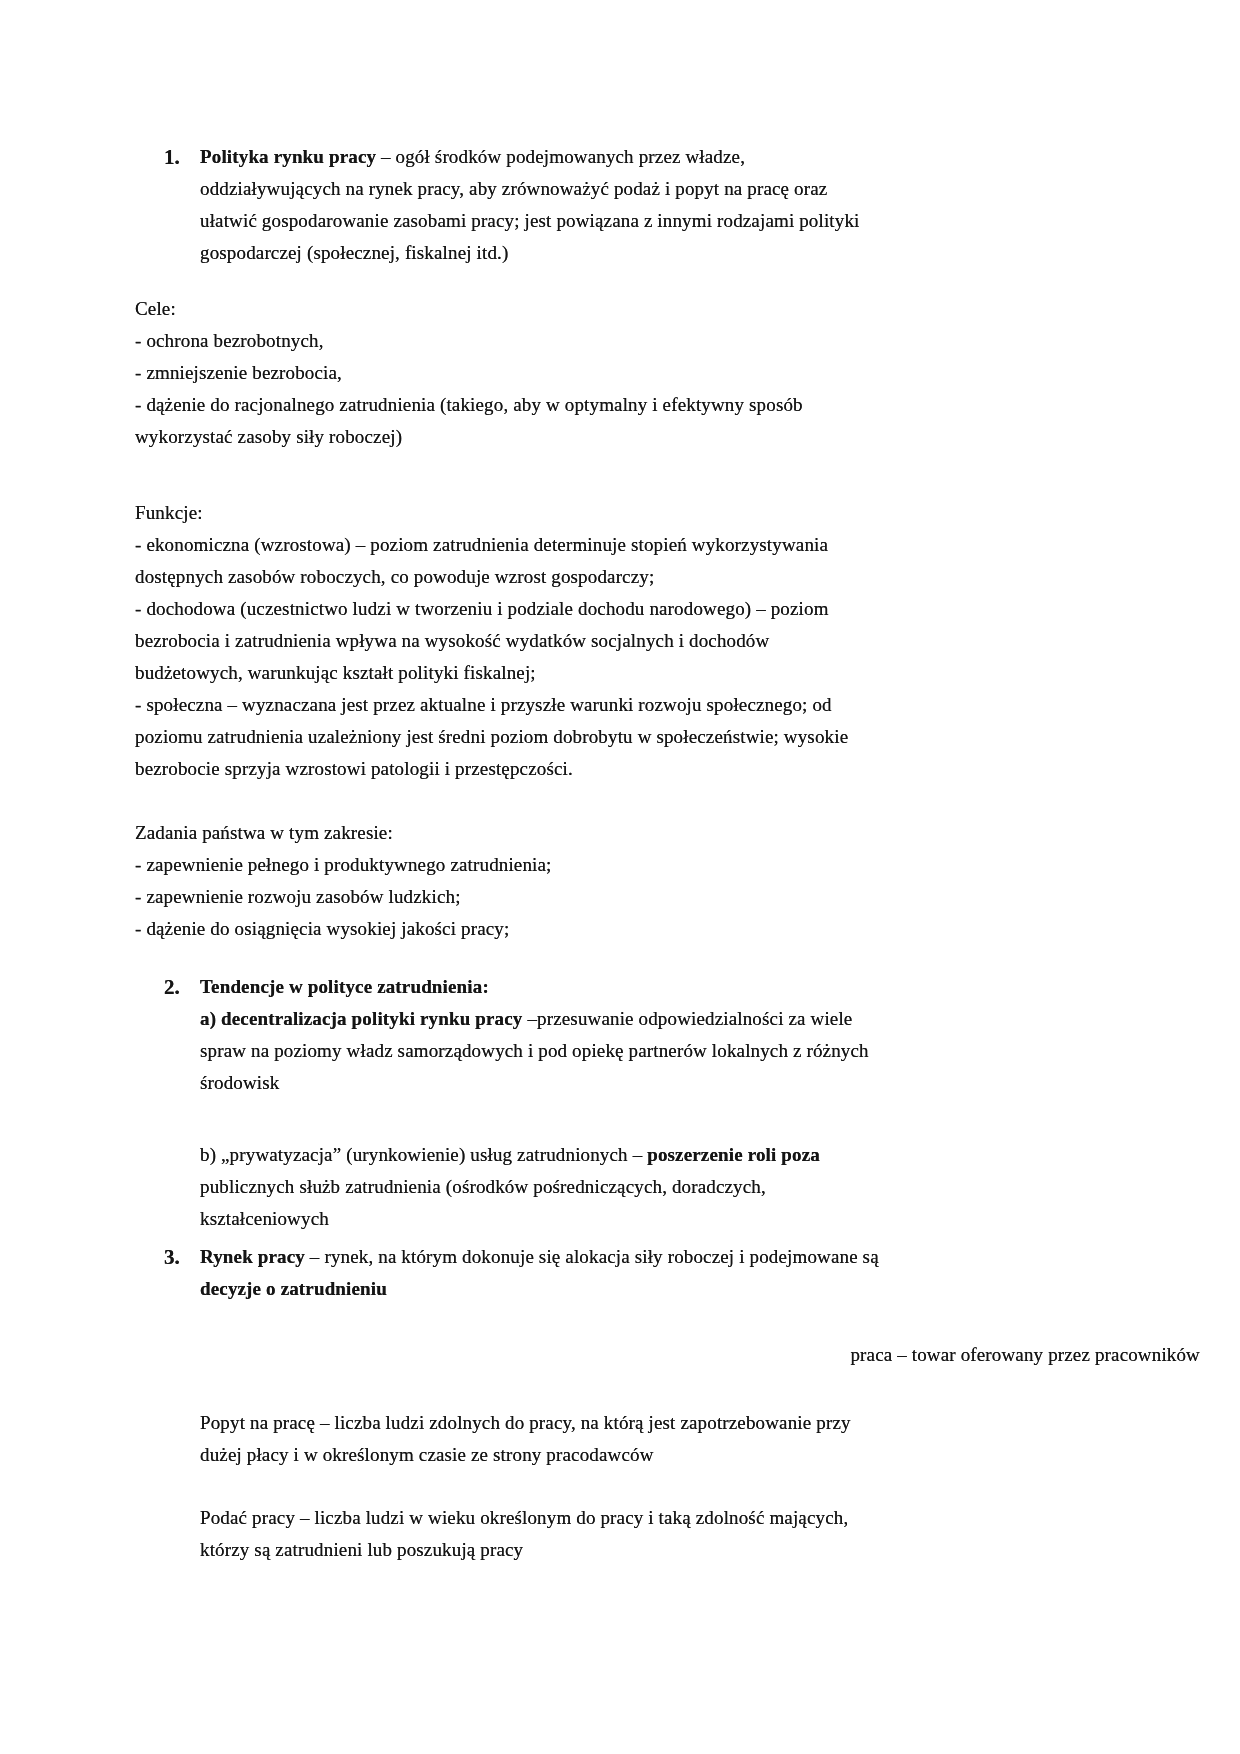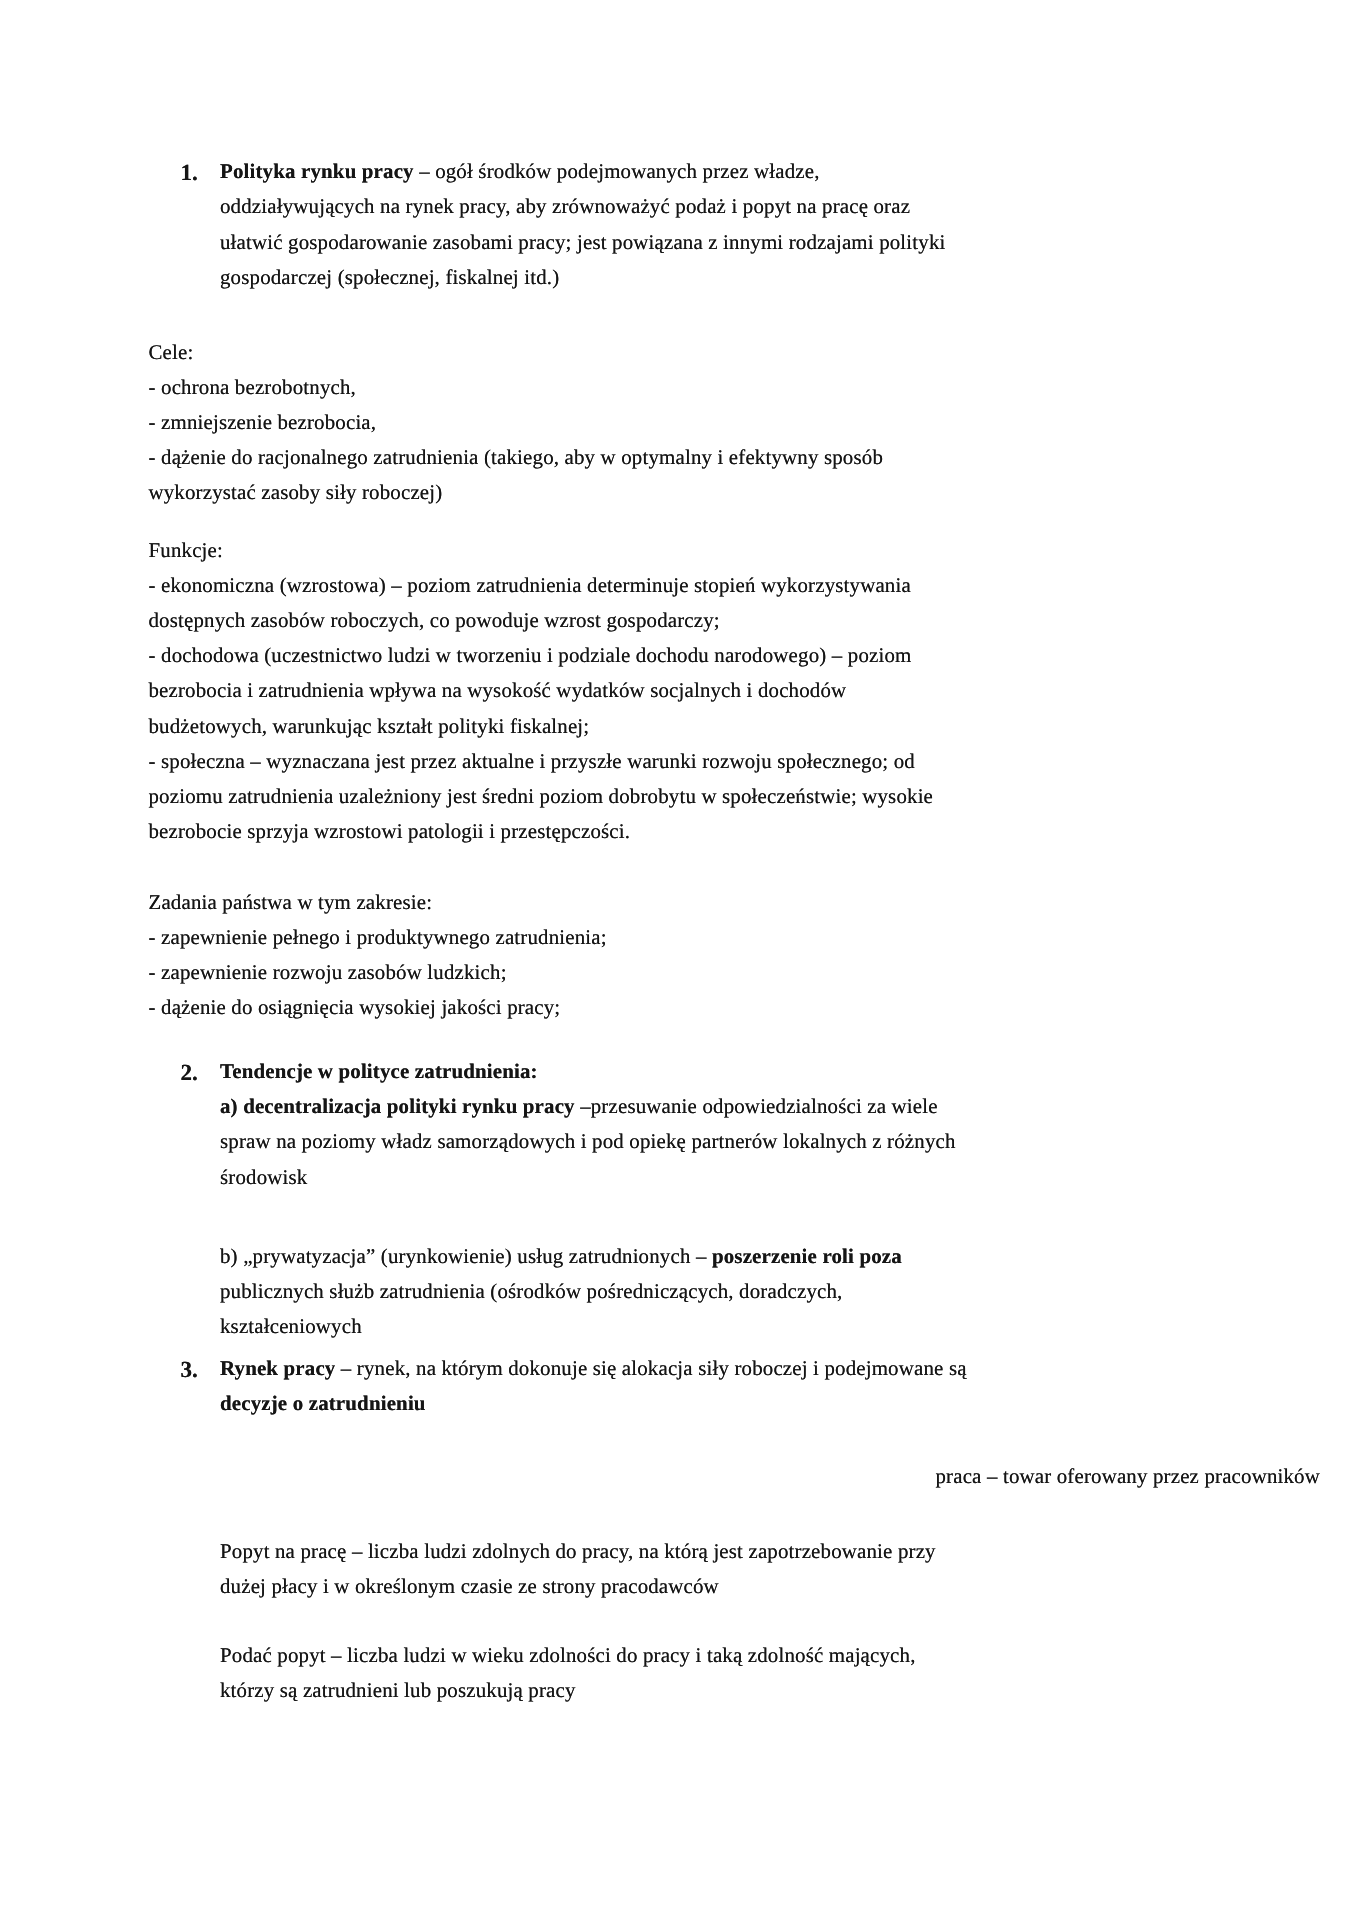--- a/index.html
+++ b/index.html
@@ -52,28 +52,28 @@
 
 <div class="page">
   <div>
       <div class="block numbered">
         <span class="num b">1.</span>
         <div class="line"><span class="b">Polityka rynku pracy</span><span> – ogół środków podejmowanych przez władze,</span></div>
         <div class="line"><span>oddziaływujących na rynek pracy, aby zrównoważyć podaż i popyt na pracę oraz</span></div>
         <div class="line"><span>ułatwić gospodarowanie zasobami pracy; jest powiązana z innymi rodzajami polityki</span></div>
         <div class="line"><span>gospodarczej (społecznej, fiskalnej itd.)</span></div>
       </div>
-      <div class="block" style="margin-top: 36px;">
+      <div class="block" style="margin-top: 24px;">
         <div class="line"><span>Cele:</span></div>
         <div class="line"><span>- ochrona bezrobotnych,</span></div>
         <div class="line"><span>- zmniejszenie bezrobocia,</span></div>
         <div class="line"><span>- dążenie do racjonalnego zatrudnienia (takiego, aby w optymalny i efektywny sposób</span></div>
         <div class="line"><span>wykorzystać zasoby siły roboczej)</span></div>
       </div>
-      <div class="block" style="margin-top: 20px;">
+      <div class="block" style="margin-top: 44px;">
         <div class="line"><span>Funkcje:</span></div>
         <div class="line"><span>- ekonomiczna (wzrostowa) – poziom zatrudnienia determinuje stopień wykorzystywania</span></div>
         <div class="line"><span>dostępnych zasobów roboczych, co powoduje wzrost gospodarczy;</span></div>
         <div class="line"><span>- dochodowa (uczestnictwo ludzi w tworzeniu i podziale dochodu narodowego) – poziom</span></div>
         <div class="line"><span>bezrobocia i zatrudnienia wpływa na wysokość wydatków socjalnych i dochodów</span></div>
         <div class="line"><span>budżetowych, warunkując kształt polityki fiskalnej;</span></div>
         <div class="line"><span>- społeczna – wyznaczana jest przez aktualne i przyszłe warunki rozwoju społecznego; od</span></div>
         <div class="line"><span>poziomu zatrudnienia uzależniony jest średni poziom dobrobytu w społeczeństwie; wysokie</span></div>
         <div class="line"><span>bezrobocie sprzyja wzrostowi patologii i przestępczości.</span></div>
       </div>
@@ -93,17 +93,17 @@
         <div class="line"><span>publicznych służb zatrudnienia (ośrodków pośredniczących, doradczych,</span></div>
         <div class="line"><span>kształceniowych</span></div>
       </div>
       <div class="block numbered" style="margin-top: 6px;">
         <span class="num b">3.</span>
         <div class="line"><span class="b">Rynek pracy</span><span> – rynek, na którym dokonuje się alokacja siły roboczej i podejmowane są</span></div>
         <div class="line"><span class="b">decyzje o zatrudnieniu</span></div>
         <div class="line" style="margin-top: 34px; text-align: right;"><span>praca – towar oferowany przez pracowników</span></div>
         <div class="line" style="margin-top: 36px;"><span>Popyt na pracę – liczba ludzi zdolnych do pracy, na którą jest zapotrzebowanie przy</span></div>
         <div class="line"><span>dużej płacy i w określonym czasie ze strony pracodawców</span></div>
-        <div class="line" style="margin-top: 31px;"><span>Podać popyt – liczba ludzi w wieku zdolności do pracy i taką zdolność mających,</span></div>
+        <div class="line" style="margin-top: 31px;"><span>Podać pracy – liczba ludzi w wieku określonym do pracy i taką zdolność mających,</span></div>
         <div class="line"><span>którzy są zatrudnieni lub poszukują pracy</span></div>
       </div>
     </div>
 </div>
 
 </body></html>

